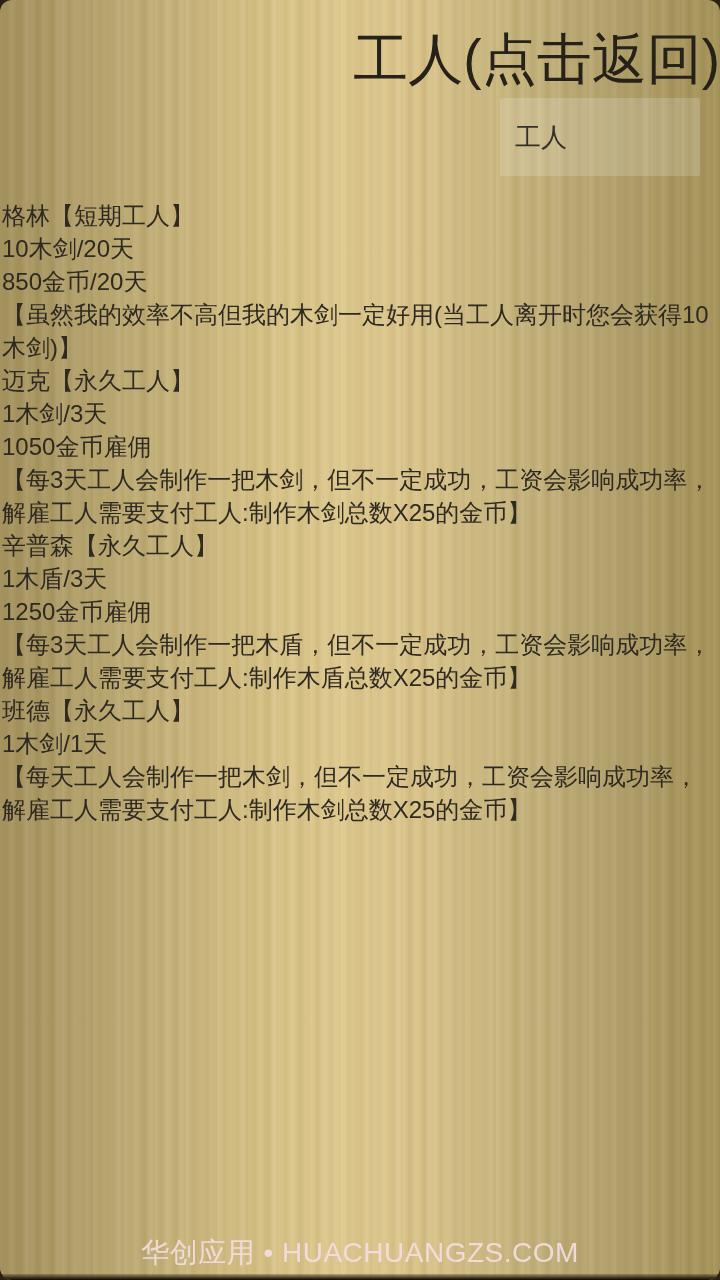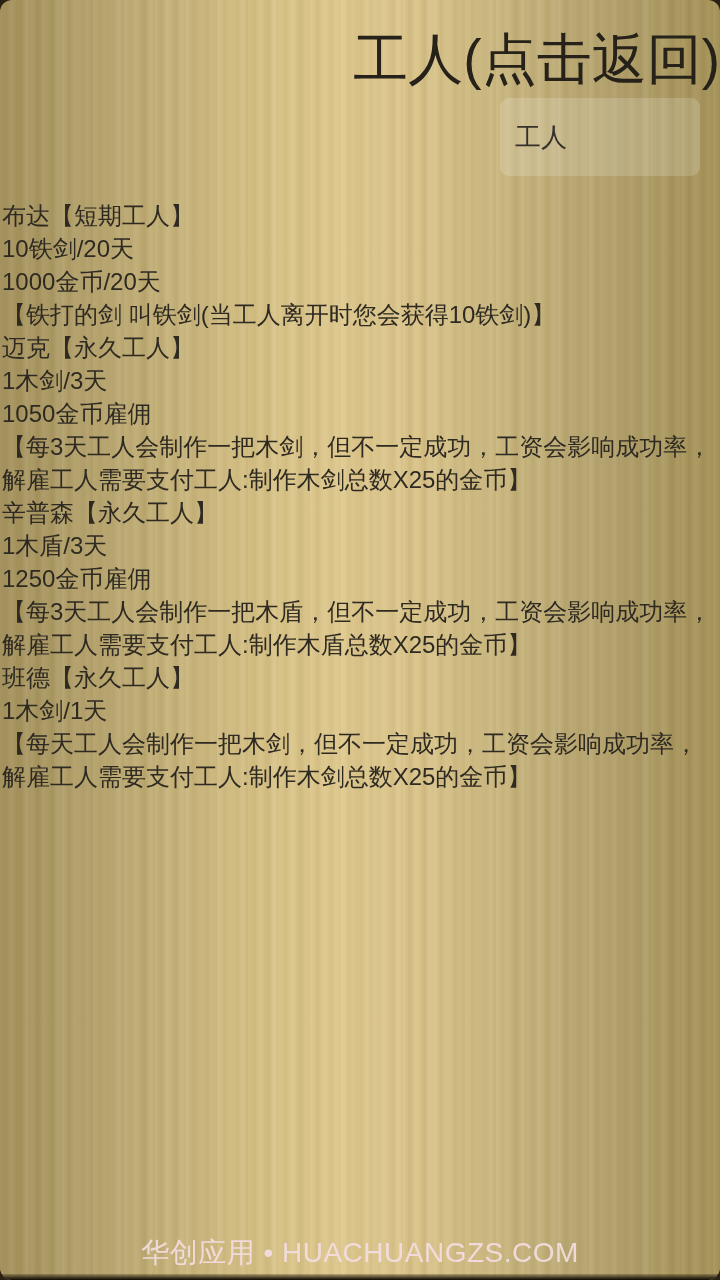--- a/index.html
+++ b/index.html
@@ -47,21 +47,21 @@
     position: absolute;
     left: 500px;
     top: 98px;
     width: 200px;
     height: 78px;
     box-sizing: border-box;
     padding-left: 15px;
     display: flex;
     align-items: center;
     background: rgba(255,255,255,0.17);
-    border-radius: 9px;
+    border-radius: 2px;
     font-size: 26px;
     color: #35302a;
     cursor: pointer;
   }
   .worker-list {
     position: absolute;
     top: 199px;
     left: 2px;
     width: 716px;
     font-size: 24px;
@@ -96,27 +96,27 @@
 <div class="screen">
 
   <div class="title">工人(点击返回)</div>
 
   <div class="tab-btn">
     <span>工人</span>
   </div>
 
   <div class="worker-list">
 
+    <div class="worker">
+      <div class="w-line">格林【短期工人】</div>
+      <div class="w-line">10木剑/20天</div>
+      <div class="w-line">850金币/20天</div>
+      <div class="w-line desc">【虽然我的效率不高但我的木剑一定好用(当工人离开时您会获得10木剑)】</div>
+    </div>
 
-    <div class="worker">
-      <div class="w-line">布达【短期工人】</div>
-      <div class="w-line">10铁剑/20天</div>
-      <div class="w-line">1000金币/20天</div>
-      <div class="w-line desc">【铁打的剑 叫铁剑(当工人离开时您会获得10铁剑)】</div>
-    </div>
 
     <div class="worker">
       <div class="w-line">迈克【永久工人】</div>
       <div class="w-line">1木剑/3天</div>
       <div class="w-line">1050金币雇佣</div>
       <div class="w-line desc">【每3天工人会制作一把木剑，但不一定成功，工资会影响成功率，解雇工人需要支付工人:制作木剑总数X25的金币】</div>
     </div>
 
     <div class="worker">
       <div class="w-line">辛普森【永久工人】</div>

